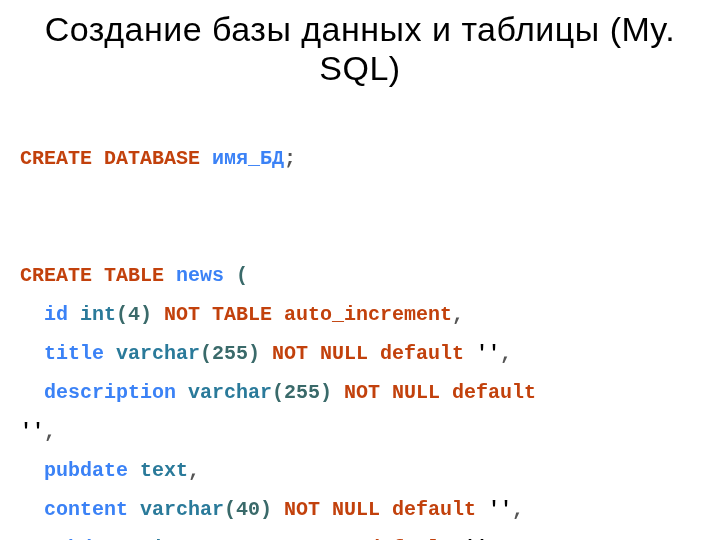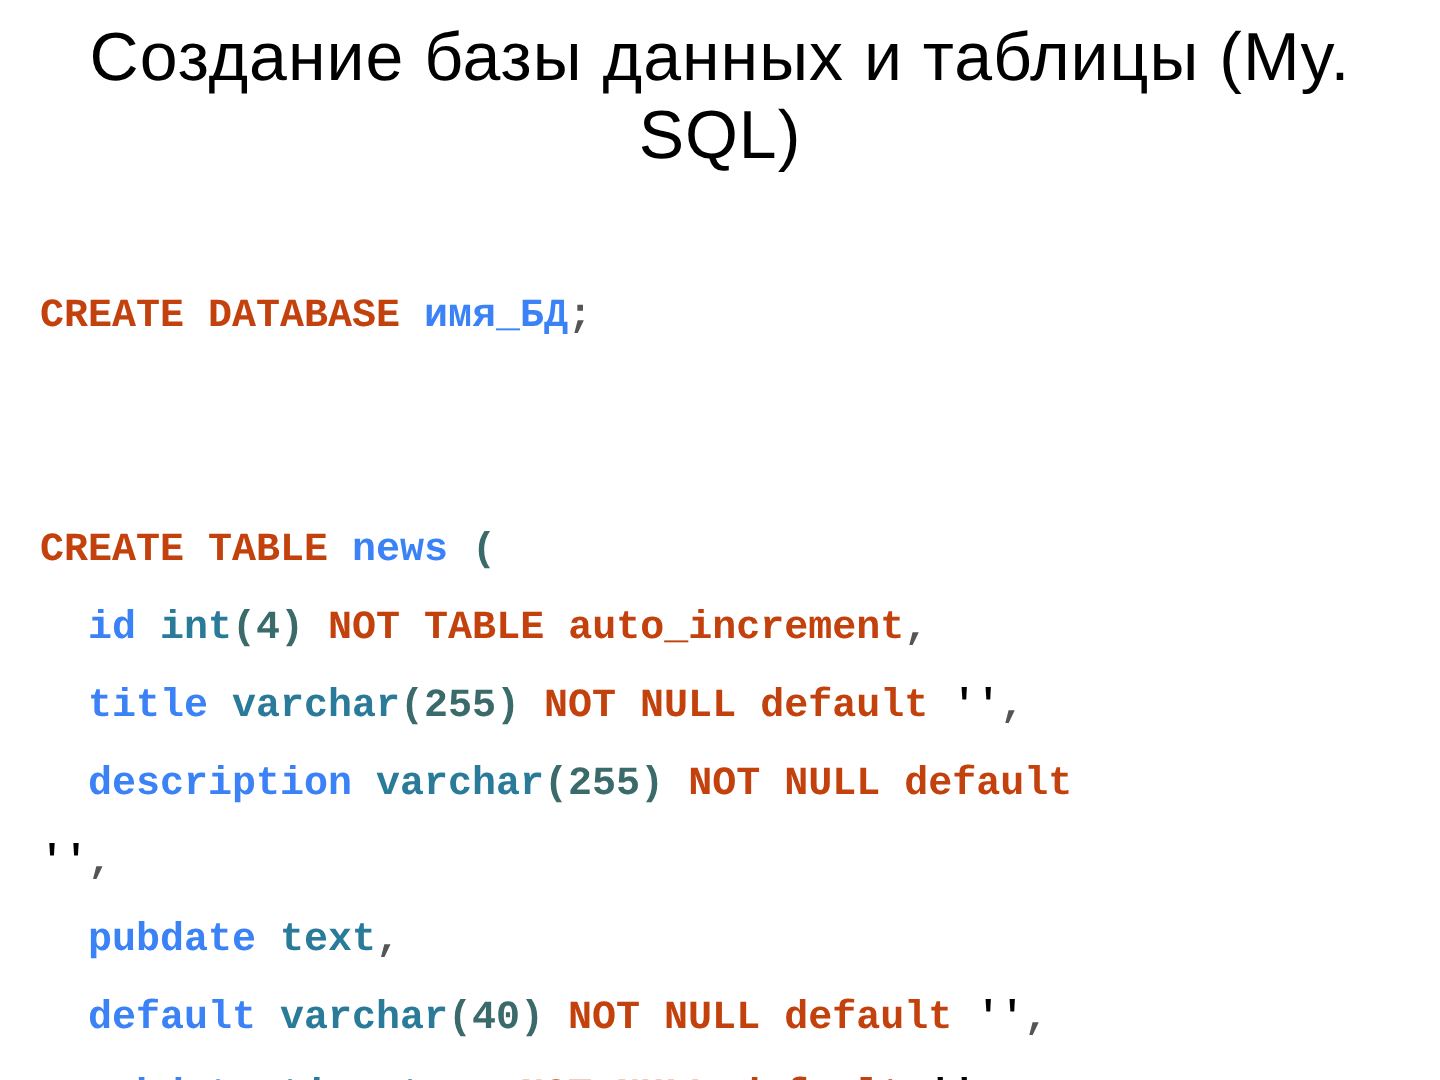--- a/index.html
+++ b/index.html
@@ -53,19 +53,19 @@
   <div class="code">
 <span class="kw">CREATE DATABASE</span><span class="nm"> имя_БД</span><span class="gr">;</span>
 
 
 <span class="kw">CREATE TABLE</span><span class="nm"> news </span><span class="pn">(</span>
 <span class="indent"><span class="nm">id </span><span class="ty">int</span><span class="pn">(4)</span><span class="kw"> NOT TABLE auto_increment</span><span class="gr">,</span></span>
 <span class="indent"><span class="nm">title </span><span class="ty">varchar</span><span class="pn">(255)</span><span class="kw"> NOT NULL default</span><span class="str"> ''</span><span class="gr">,</span></span>
 <span class="indent"><span class="nm">description </span><span class="ty">varchar</span><span class="pn">(255)</span><span class="kw"> NOT NULL default</span></span>
 <span class="str">''</span><span class="gr">,</span>
 <span class="indent"><span class="nm">pubdate </span><span class="ty">text</span><span class="gr">,</span></span>
-<span class="indent"><span class="nm">default </span><span class="ty">varchar</span><span class="pn">(40)</span><span class="kw"> NOT NULL default</span><span class="str"> ''</span><span class="gr">,</span></span>
+<span class="indent"><span class="nm">content </span><span class="ty">varchar</span><span class="pn">(40)</span><span class="kw"> NOT NULL default</span><span class="str"> ''</span><span class="gr">,</span></span>
 <span class="indent"><span class="nm">pubdate </span><span class="ty">timestamp</span><span class="kw"> NOT NULL default</span><span class="str"> ''</span><span class="gr">,</span></span>
 
 
   </div>
 
 </div>
 
 </body></html>

